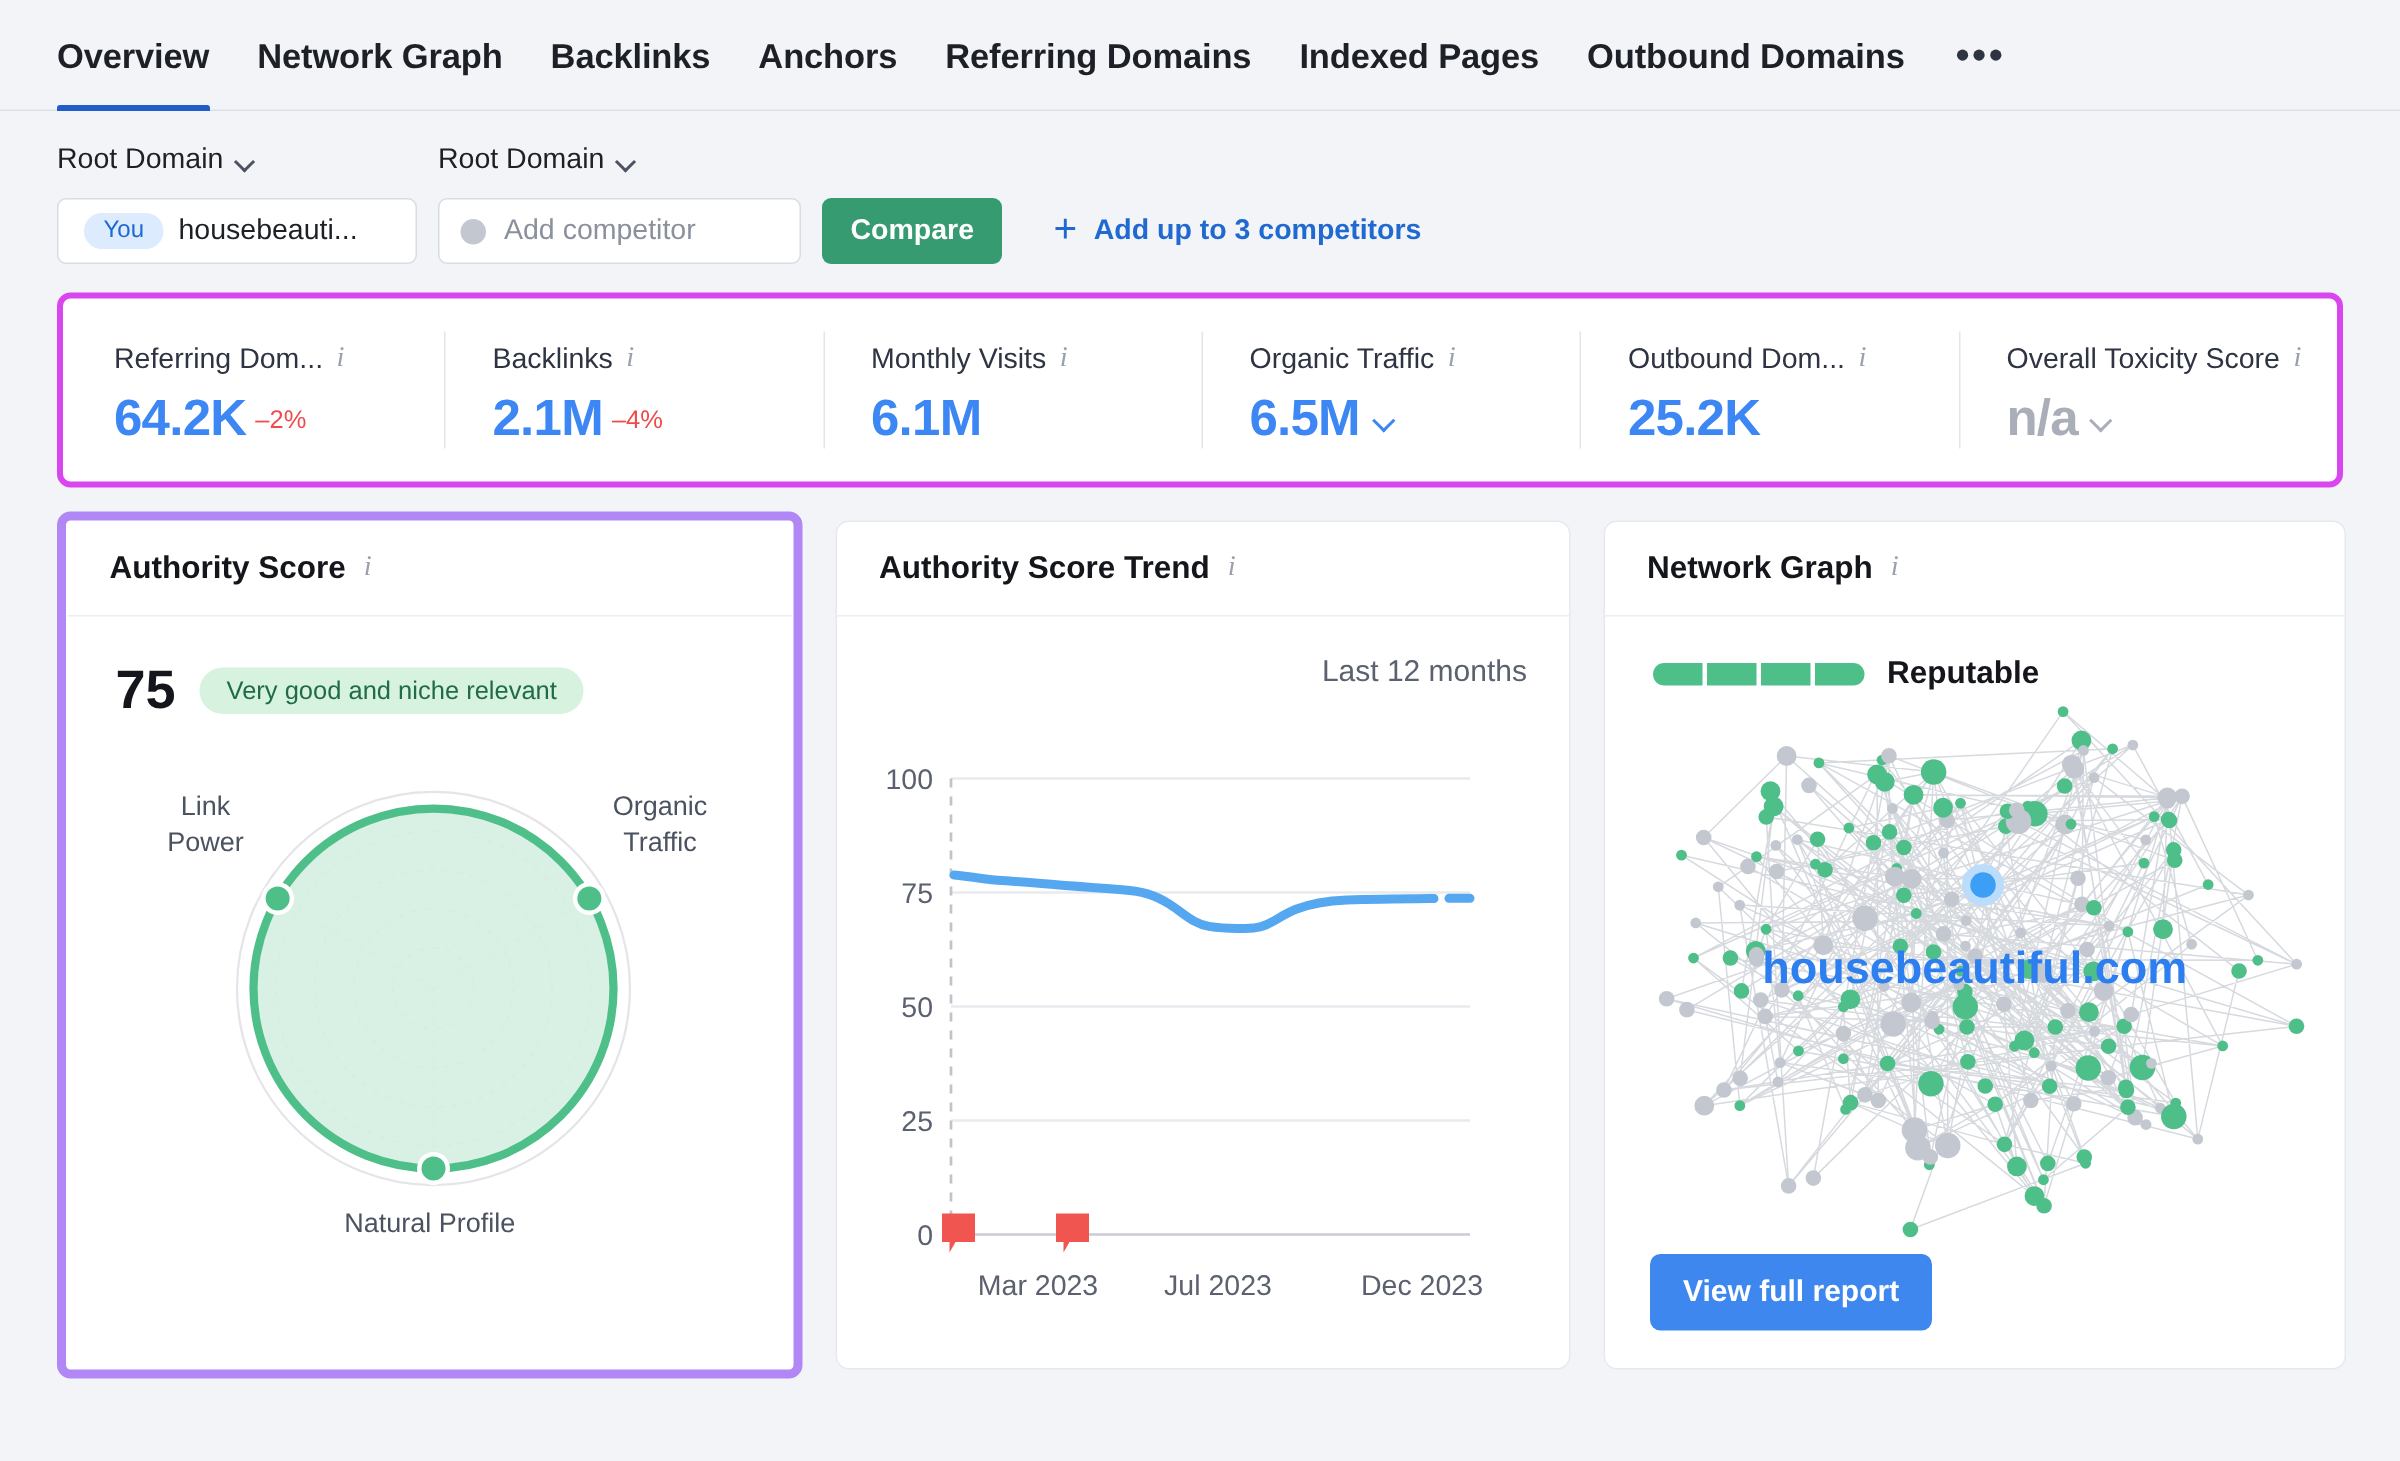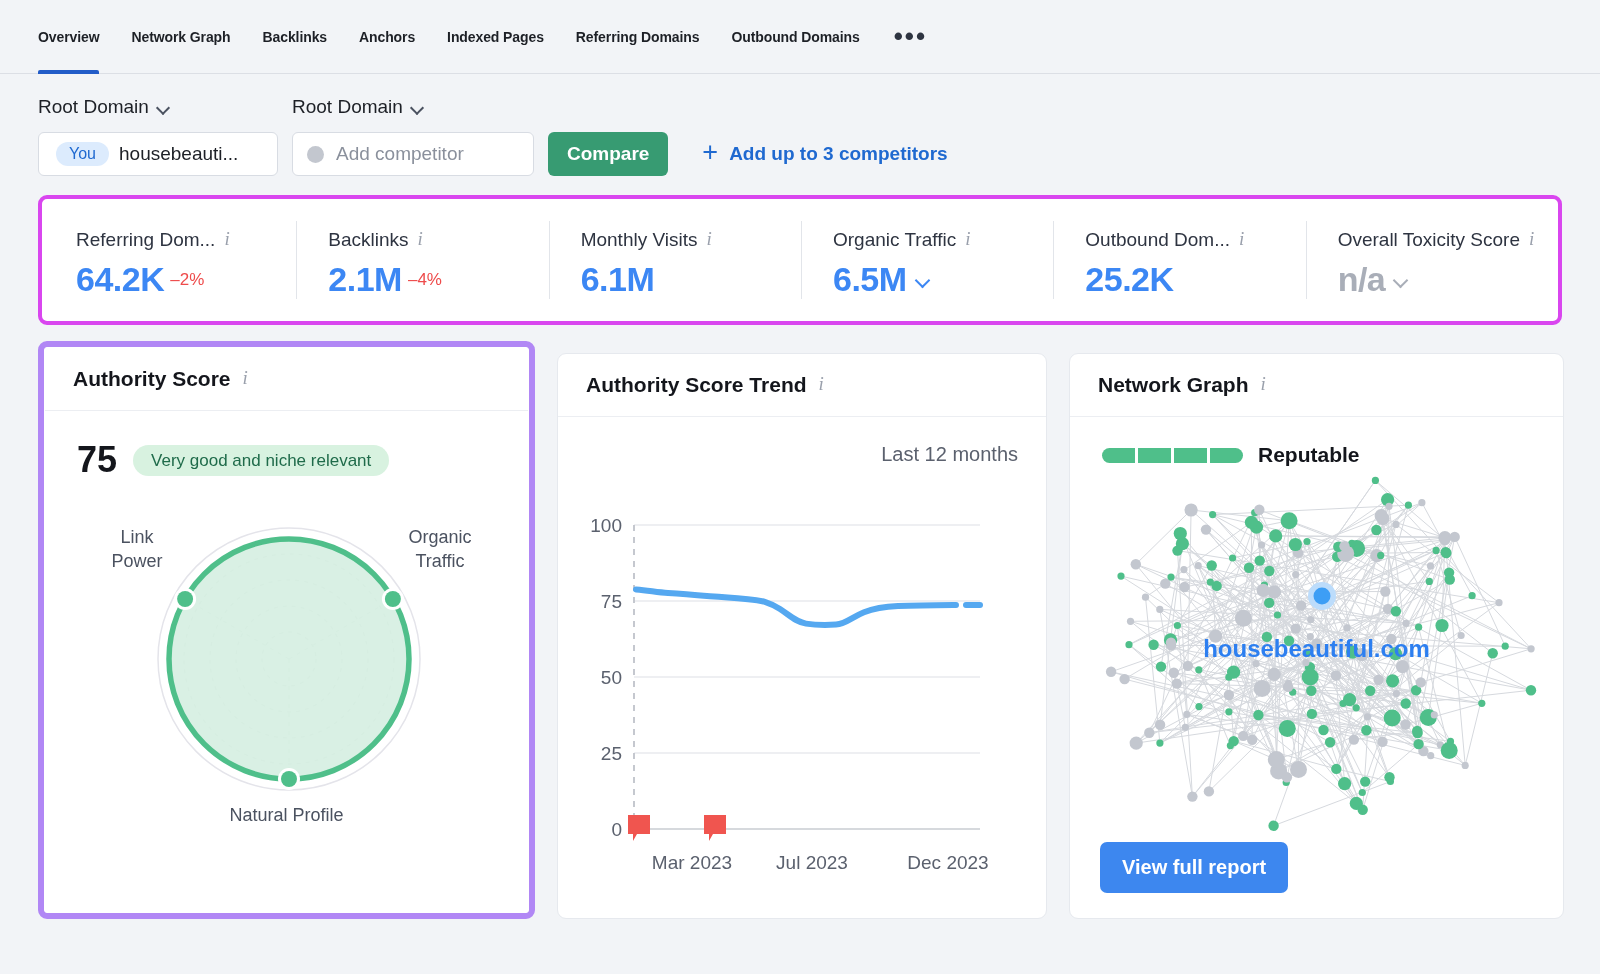--- a/index.html
+++ b/index.html
@@ -22,21 +22,21 @@
     gap: 0;
   }
   .tabbar::after {
     content: "";
     position: absolute;
     left: 0; right: 0; bottom: 0;
     height: 1px; background: #dcdfe5;
   }
   .tab {
     position: relative;
-    font-size: 14px;
+    font-size: 23px;
     font-weight: 700;
     color: #1d2026;
     letter-spacing: -0.1px;
     padding: 0 16px;
     height: 74px;
     display: flex;
     align-items: center;
     cursor: pointer;
     white-space: nowrap;
   }
@@ -215,21 +215,21 @@
     font-size: 19px;
     color: #9aa0ac;
     line-height: 1;
   }
 
   
   .widgets {
     display: flex;
     gap: 0;
     padding: 16px 38px 0 38px;
-    align-items: flex-end;
+    align-items: center;
   }
   .card {
     background: #fff;
     border: 1px solid #e6e9ee;
     border-radius: 9px;
     height: 566px;
     display: flex;
     flex-direction: column;
     overflow: hidden;
   }
@@ -309,21 +309,21 @@
     width: 33px; height: 15px; background: #4fbf8a;
   }
   .rep-seg:first-child { border-radius: 8px 0 0 8px; }
   .rep-seg:last-child { border-radius: 0 8px 8px 0; }
   .rep-label { font-size: 21px; font-weight: 700; color: #14161c; }
   .net-svg { position: absolute; left: 0; top: 50px; }
   .net-domain {
     position: absolute;
     left: 50%; transform: translateX(-50%);
     top: 218px;
-    font-size: 24px; font-weight: 700; color: #2d7ff0;
+    font-size: 30px; font-weight: 700; color: #2d7ff0;
     pointer-events: none;
   }
   .btn-report {
     position: absolute;
     left: 30px; bottom: 25px;
     background: #3d87ef;
     color: #fff;
     font-size: 20px; font-weight: 700;
     border: none; border-radius: 7px;
     padding: 14px 22px;
@@ -342,24 +342,24 @@
   <div class="tab">
       <span>Network Graph</span>
     </div>
   <div class="tab">
       <span>Backlinks</span>
     </div>
   <div class="tab">
       <span>Anchors</span>
     </div>
   <div class="tab">
+      <span>Referring Domains</span>
+    </div>
+  <div class="tab">
       <span>Indexed Pages</span>
-    </div>
-  <div class="tab">
-      <span>Referring Domains</span>
     </div>
   <div class="tab">
       <span>Outbound Domains</span>
     </div>
   <div class="tab-more">•••</div>
 </div>
 
 <div class="filters">
   <div class="dropdown-row">
     <div class="dd">

